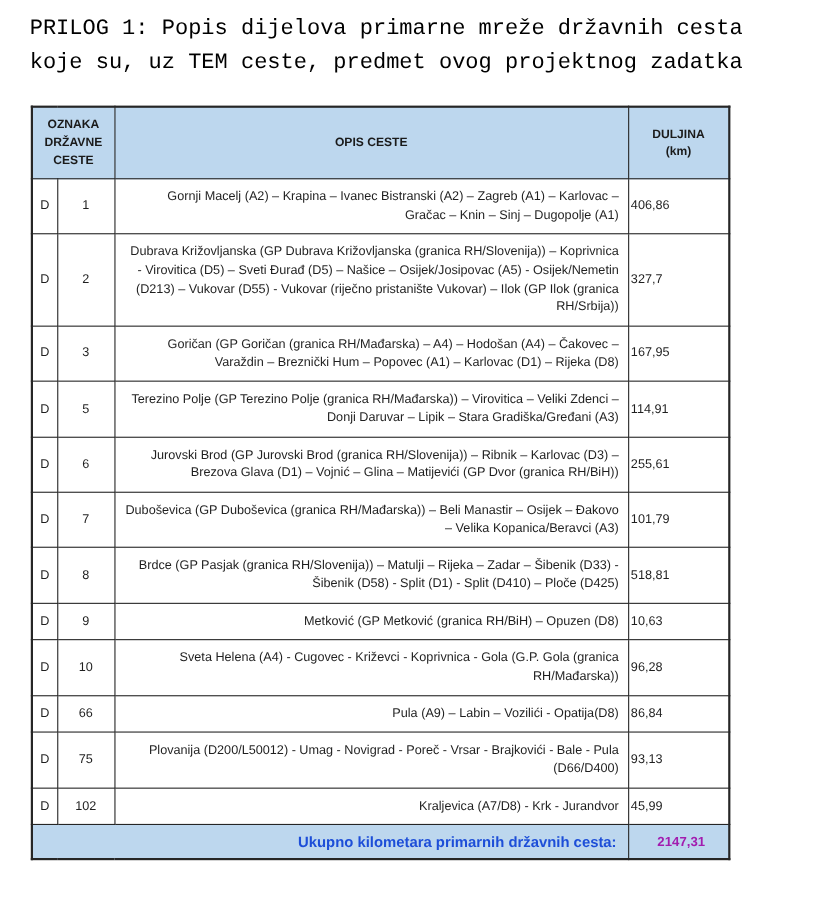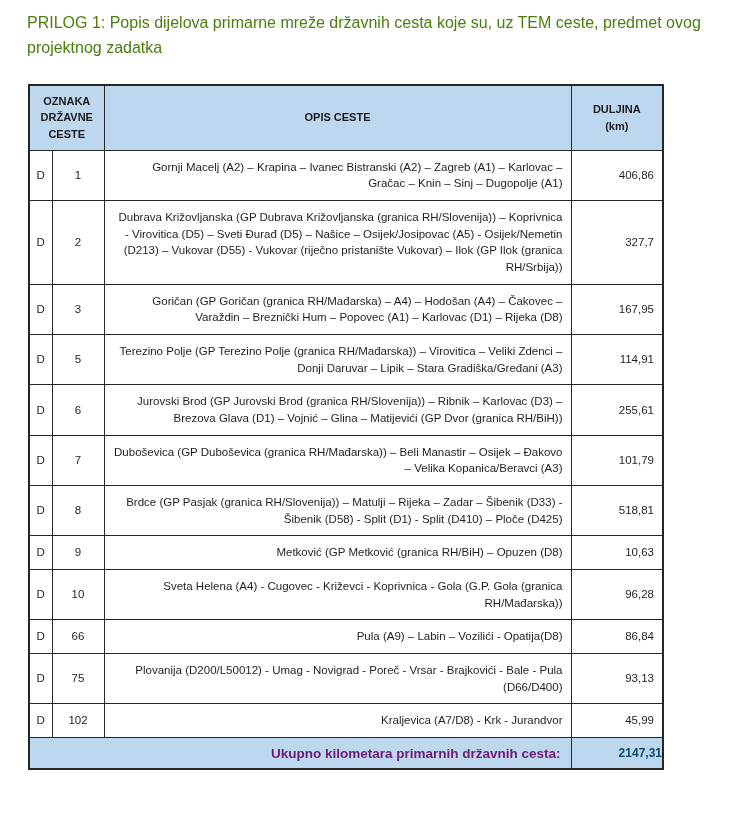--- a/index.html
+++ b/index.html
@@ -13,23 +13,24 @@
   .page {
     position: relative;
     width: 739px;
     height: 829px;
     background: #ffffff;
     overflow: hidden;
   }
   .doc-title {
     margin: 11px 0 0 27px;
     max-width: 700px;
-    font-size: 16px;
+    font-size: 20px;
     line-height: 1.55;
-    color: #4d7c0f;
+    color: #000000;
+    font-family: Liberation Mono, monospace;
   }
   table.roads {
     border-collapse: collapse;
     table-layout: fixed;
     width: 634px;
     margin: 23px 0 0 28px;
     border: 2px solid var(--border, #262626);
   }
   table.roads th,
   table.roads td {
@@ -54,39 +55,38 @@
   table.roads tbody td:nth-child(1),
   table.roads tbody td:nth-child(2) {
     text-align: center;
     padding: 8px 2px;
   }
   table.roads tbody td:nth-child(3) {
     text-align: right;
     padding: 8px 8px 8px 9px;
   }
   table.roads tbody td:nth-child(4) {
-    text-align: right;
     padding: 8px 8px 8px 2px;
   }
   table.roads tfoot td {
     background: var(--header-bg, #BDD7EE);
     font-weight: bold;
     height: 24px;
   }
   table.roads tfoot td.total-label {
     text-align: right;
     font-size: 13.5px;
     padding: 3px 10px 3px 4px;
-    color: #701a75;
+    color: #1d4ed8;
   }
   table.roads tfoot td.total-value {
     text-align: right;
     font-size: 12px;
-    padding: 3px 0 3px 2px;
-    color: #0c4a6e;
+    padding: 3px 21px 3px 2px;
+    color: #a21caf;
   }
 </style>
 </head>
 <body>
 
 <div class="page">
 
   <div class="doc-title">PRILOG 1: Popis dijelova primarne mreže državnih cesta koje su, uz TEM ceste, predmet ovog projektnog zadatka</div>
 
   <table class="roads">

